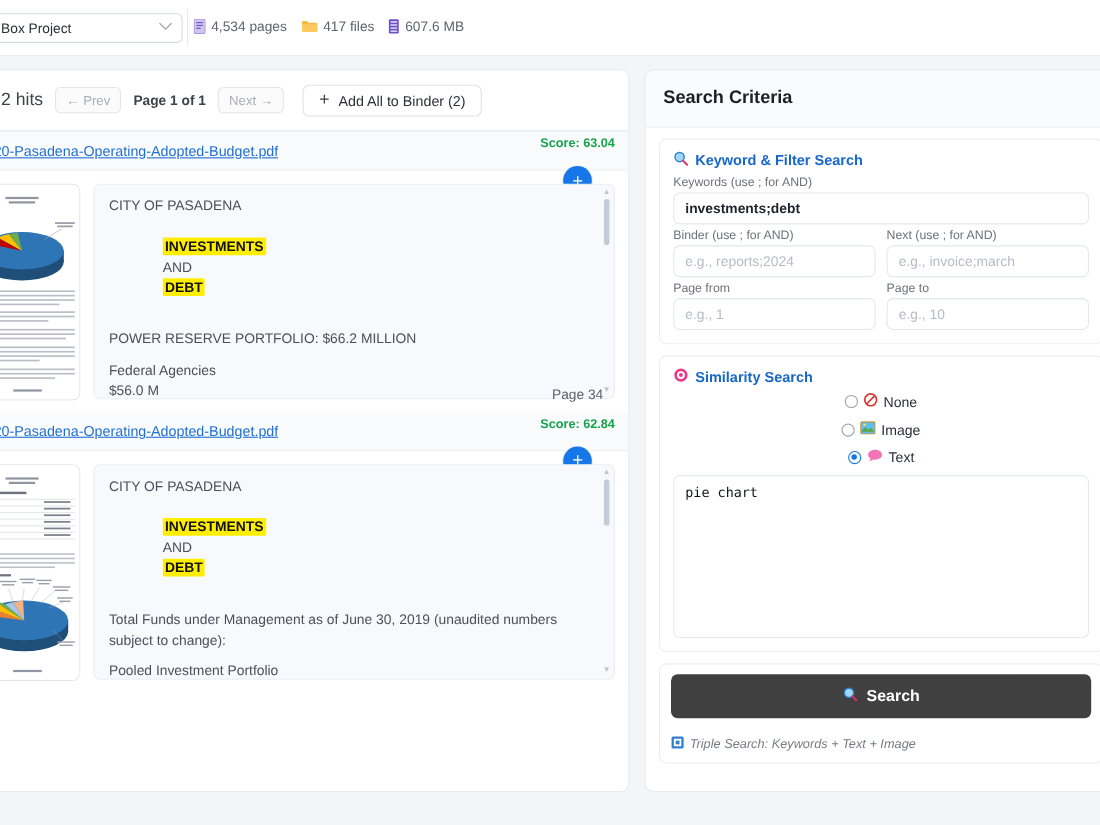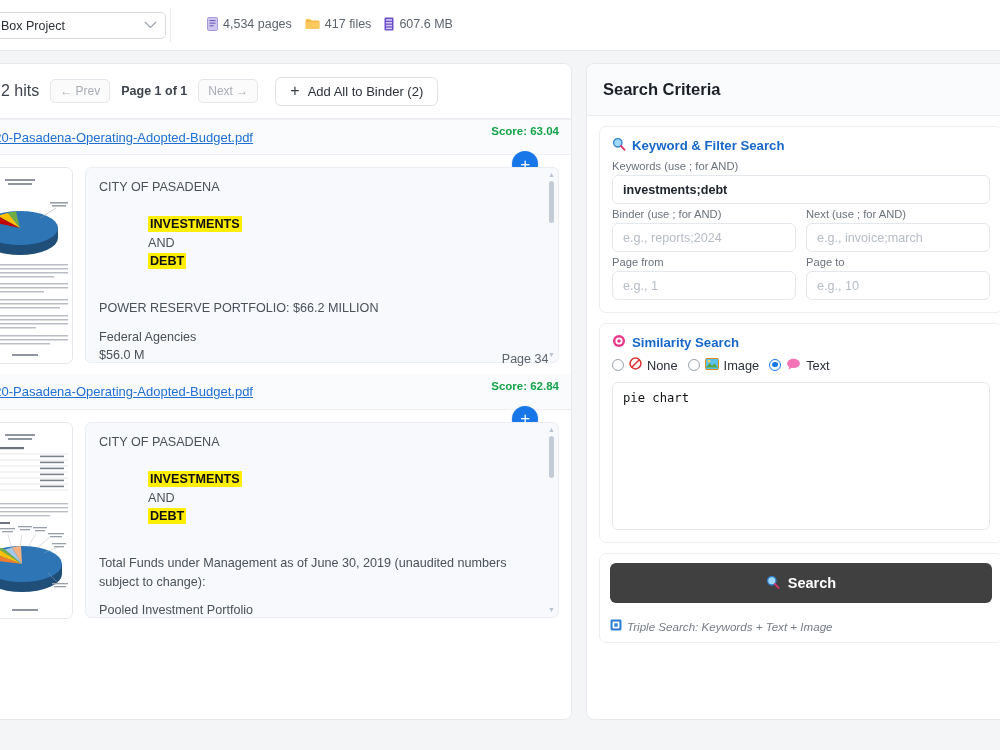--- a/index.html
+++ b/index.html
@@ -30,21 +30,21 @@
   }
   .project-select .caret {
     margin-left: auto; color: #9aa2ad; font-size: 10px; line-height: 1;
   }
   .divider-v {
     position: absolute; left: 170px; top: 8px;
     width: 1px; height: 34px; background: #e8eaee;
   }
   .stats { position: absolute; left: 176px; top: 17px;
     display: flex; align-items: center; gap: 13px;
-    font-size: 12.5px; color: #5d646d; margin-left: 31px; }
+    font-size: 12.5px; color: #5d646d; }
   .stat { display: flex; align-items: center; gap: 5px; }
   .ico { display: inline-block; line-height: 0; }
 
   .topbar-underline {
     position: absolute; top: 50px; left: 0; width: 1000px; height: 1px;
     background: #e9ebee;
   }
 
   
   .workspace {
@@ -184,21 +184,21 @@
   .fld {
     height: 29px; border: 1px solid #e4e7ec; border-radius: 6px;
     background: #fff; display: flex; align-items: center;
     padding: 0 10px; font-size: 12.6px; color: #20262d;
     font-weight: 600;
   }
   .fld.empty { color: #b6bcc5; font-weight: 400; align-items: center; }
   .row2 { display: flex; gap: 10px; }
   .row2 > div { flex: 1; min-width: 0; }
 
-  .radios { display: flex; align-items: center; gap: 10px; margin: 4px 0 9px 0; }
+  .radios { display: flex; align-items: center; gap: 10px; margin: 4px 0 9px 0; flex-direction: column; }
   .radio-opt { display: flex; align-items: center; gap: 5px; font-size: 12.8px; color: #2a3039; }
   .rdo {
     width: 12px; height: 12px; border-radius: 50%;
     border: 1.4px solid #9aa2ad; background: #fff; flex: none;
     position: relative;
   }
   .rdo.on { border-color: #1877e8; }
   .rdo.on::after {
     content: ""; position: absolute; left: 2.3px; top: 2.3px;
     width: 5.2px; height: 5.2px; border-radius: 50%; background: #1877e8;

